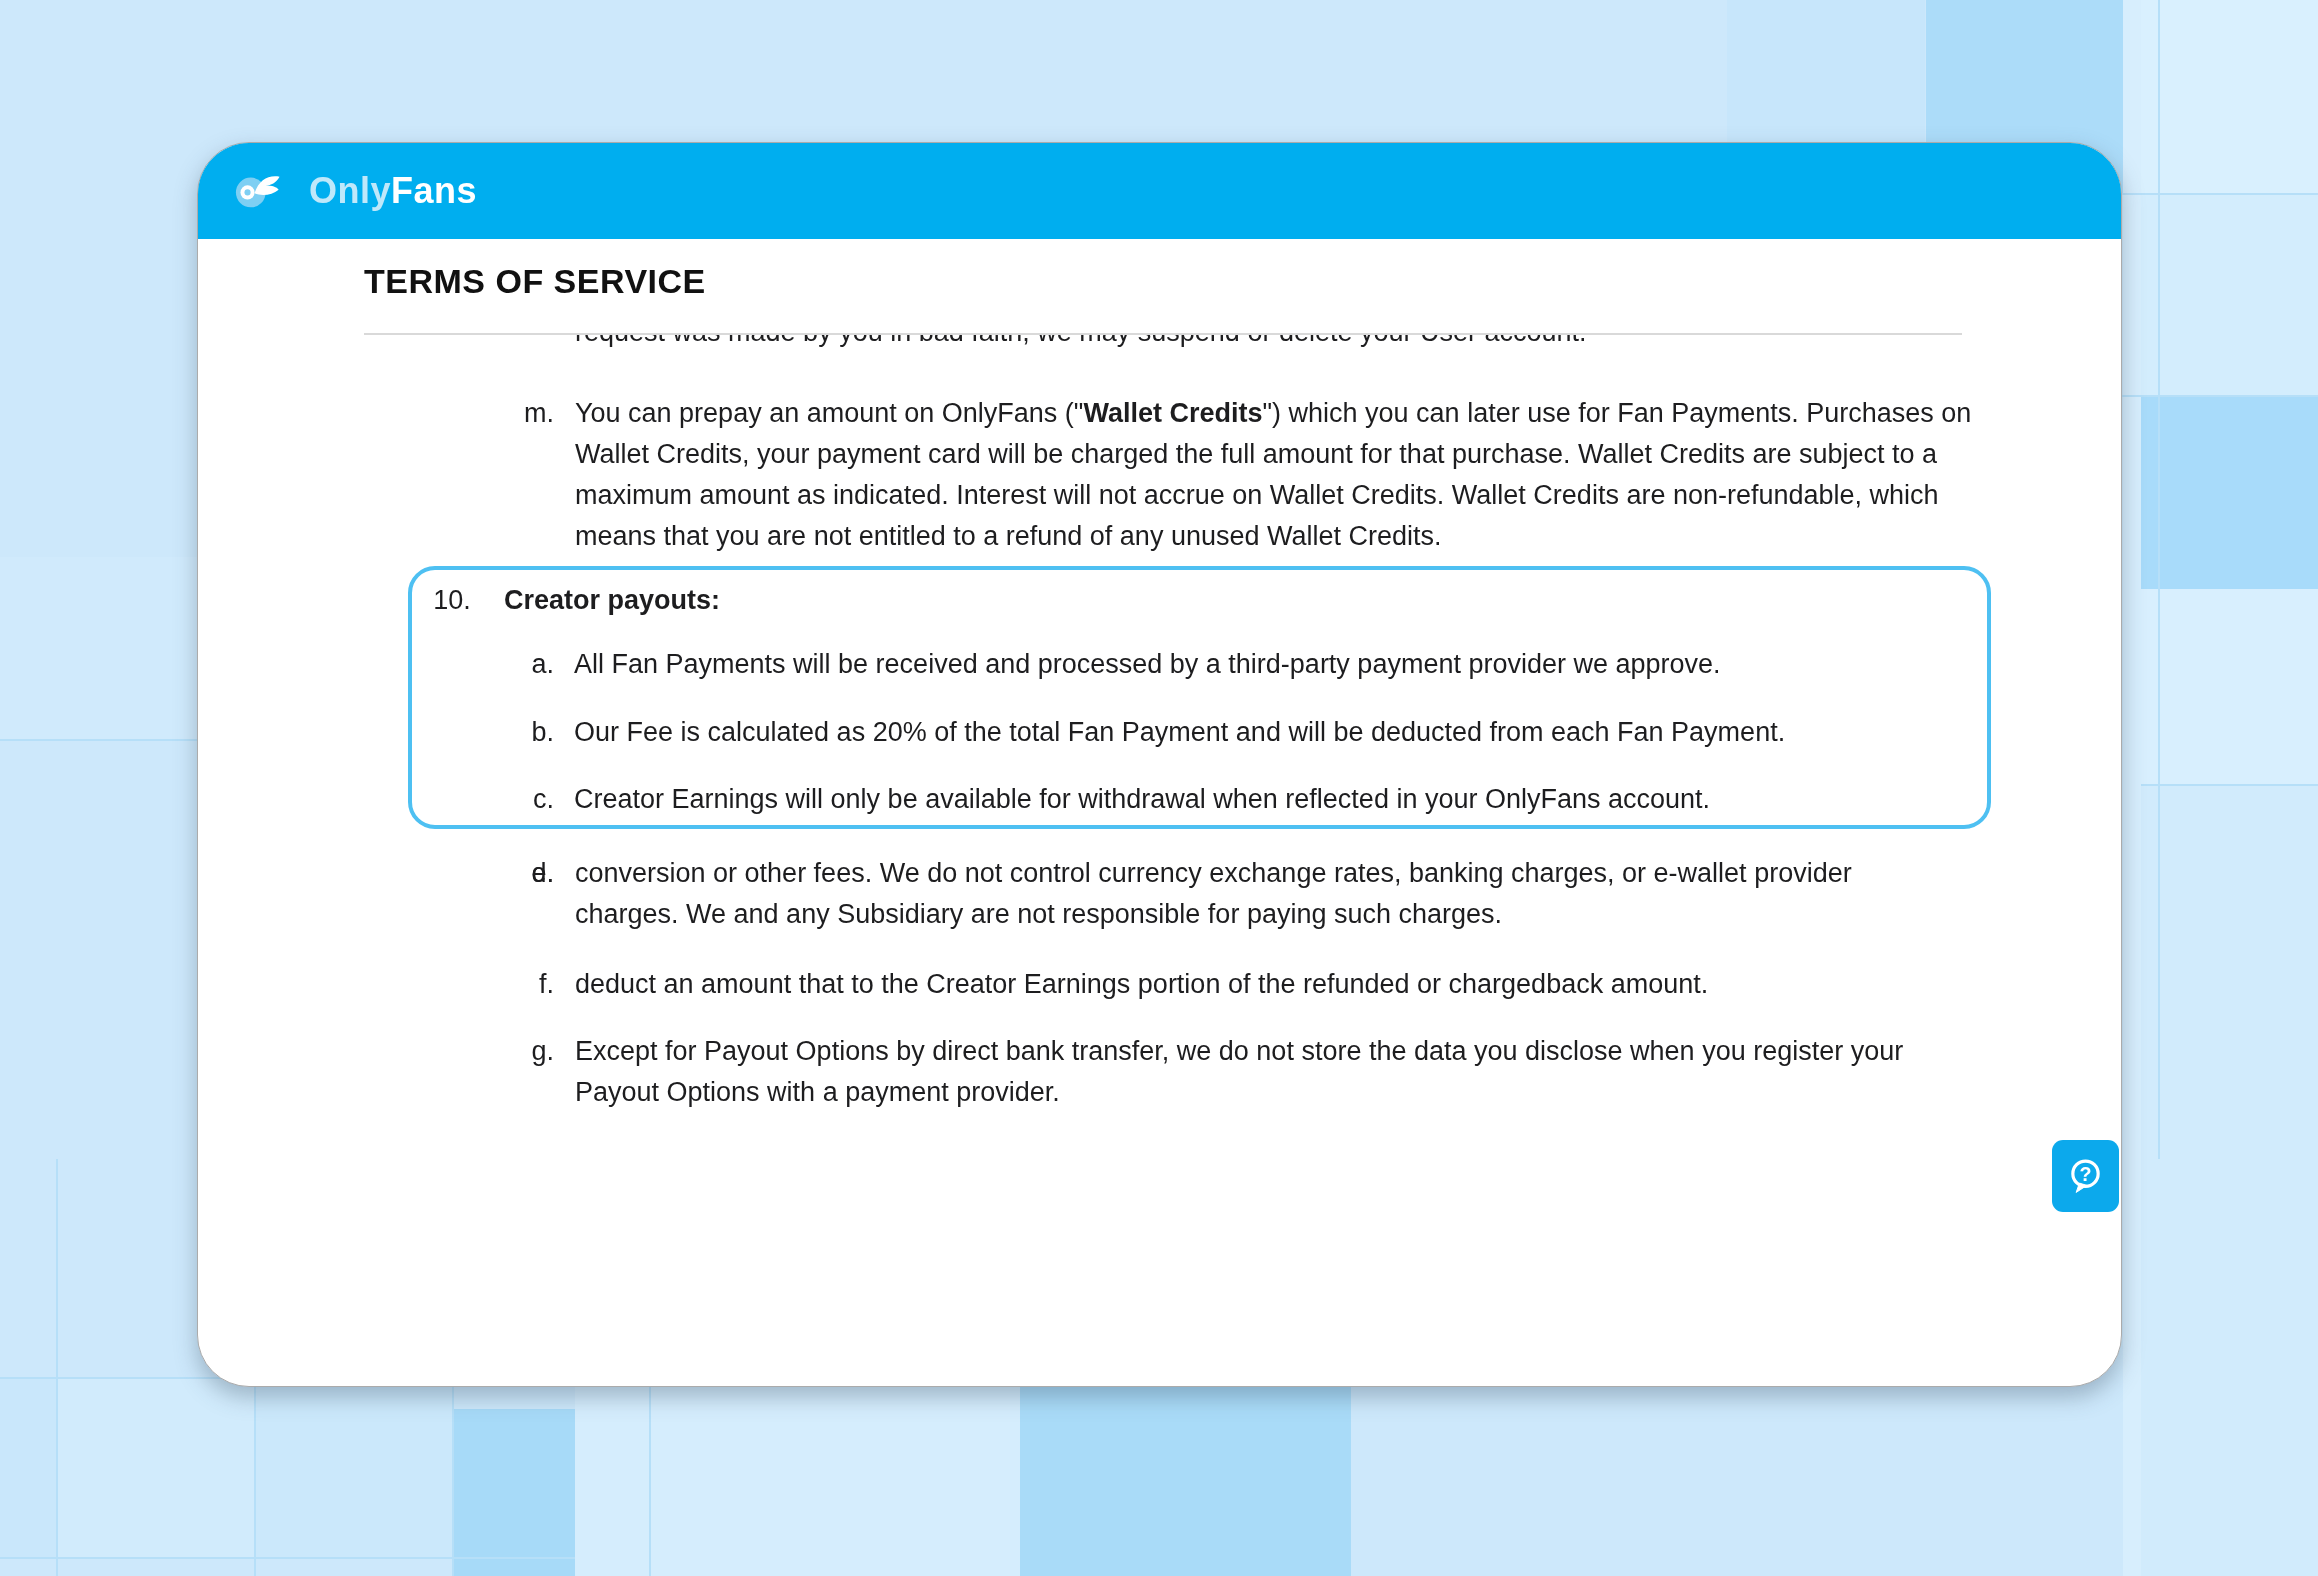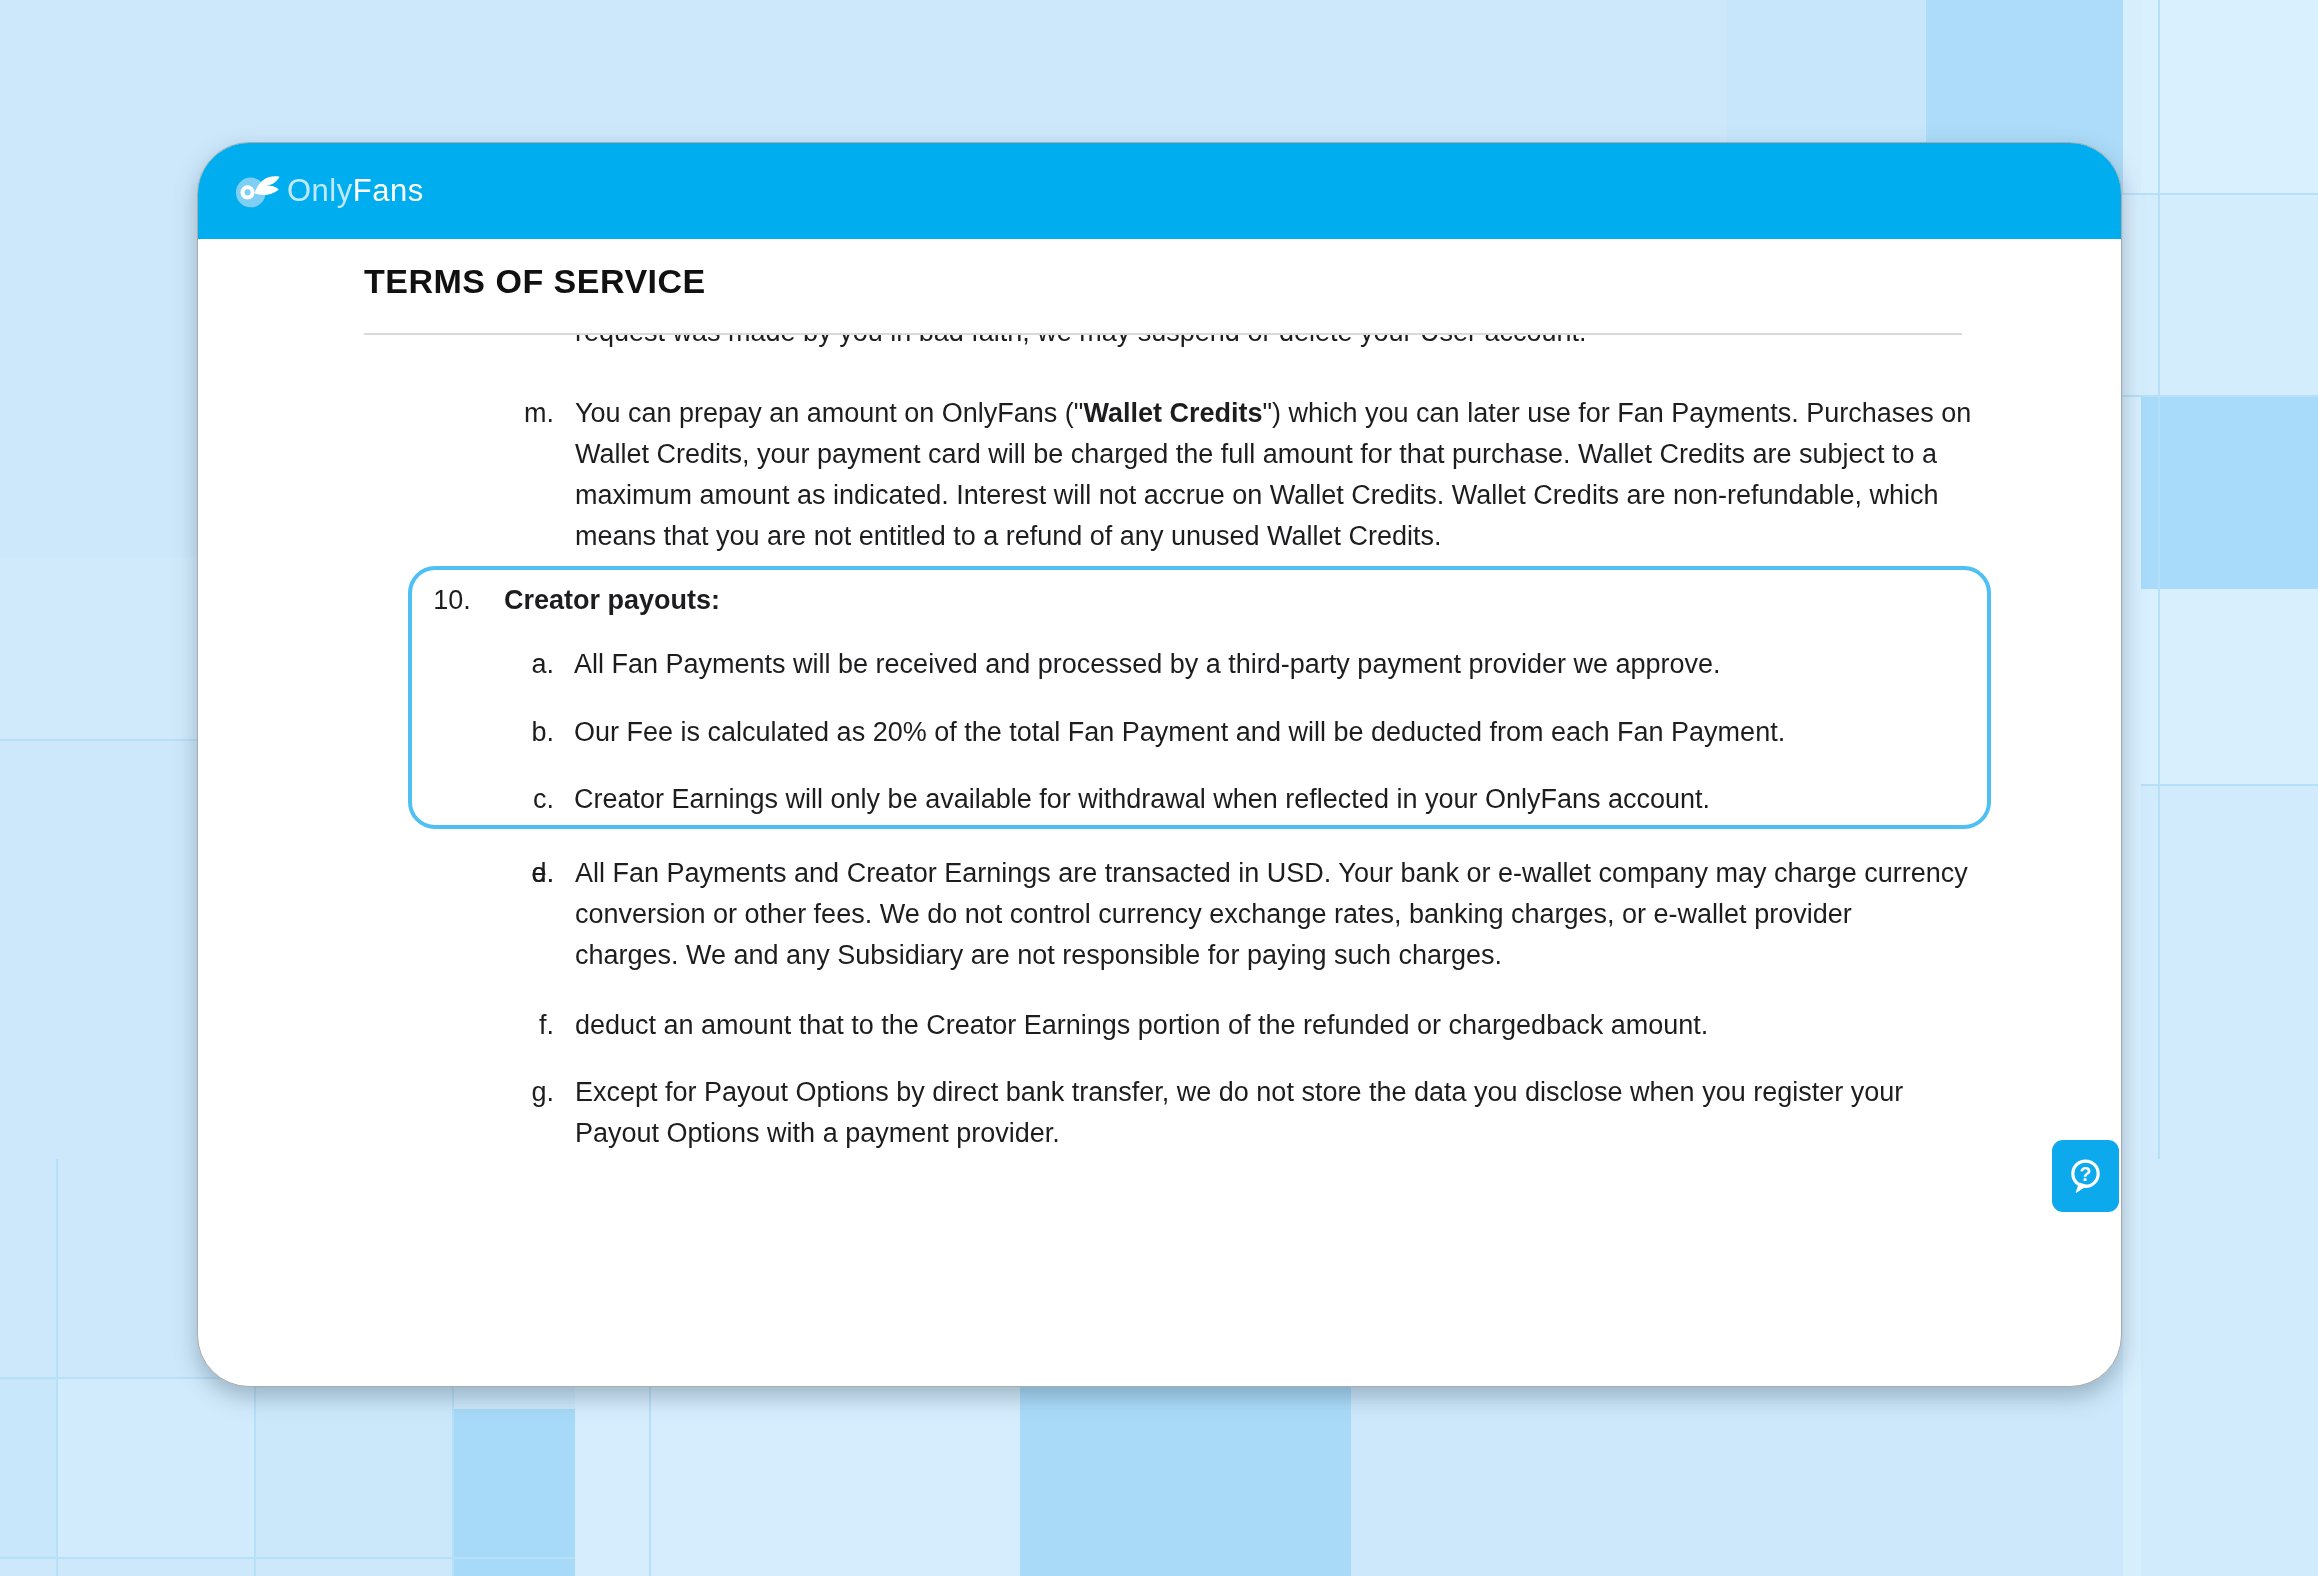--- a/index.html
+++ b/index.html
@@ -17,21 +17,21 @@
     position:absolute;left:197px;top:142px;width:1925px;height:1245px;
     background:#ffffff;border:1.9px solid #ABABAB;border-radius:52px;
     box-shadow:0 9.3px 22px rgba(60,80,100,.35);
     overflow:hidden;z-index:2;box-sizing:border-box;
   }
   .card-header{
     height:96px;background:#00AEEF;display:flex;align-items:center;
     padding-left:37px;
   }
   .logo{width:52px;height:39px;display:inline-block;flex:0 0 auto;}
-  .brand{font-size:31px;font-weight:normal;letter-spacing:0.5px;}
+  .brand{margin-left:22px;font-size:36px;font-weight:bold;letter-spacing:0.5px;}
   .brand .lt{color:#BFE8FA;}
   .brand .wt{color:#ffffff;}
   .card-body{position:relative;height:1473px;}
   .page-title{
     position:absolute;left:166px;top:22px;margin:0;
     font-size:34px;line-height:41px;font-weight:bold;color:#111111;letter-spacing:0.5px;
   }
   .divider{position:absolute;left:166px;top:94px;width:1598px;height:1.9px;background:#D9D9D9;}
   
   .vp{
@@ -142,21 +142,20 @@
               <div>Creator Earnings will only be available for withdrawal when reflected in your OnlyFans account.</div>
             </div>
           </div>
         </div>
         <div class="item" style="margin-top: 24px;">
           <span class="marker">d.</span>
         </div>
         <div class="item" style="margin-top: 22px;">
           <span class="marker">e.</span>
           <div class="txt">
-            <div>All Fan Payments and Creator Earnings are transacted in USD. Your bank or e-wallet company may charge currency</div>
             <div>conversion or other fees. We do not control currency exchange rates, banking charges, or e-wallet provider</div>
             <div>charges. We and any Subsidiary are not responsible for paying such charges.</div>
           </div>
         </div>
         <div class="item" style="margin-top: 29px;">
           <span class="marker">f.</span>
           <div class="txt">
             <div>deduct an amount that to the Creator Earnings portion of the refunded or chargedback amount.</div>
           </div>
         </div>

